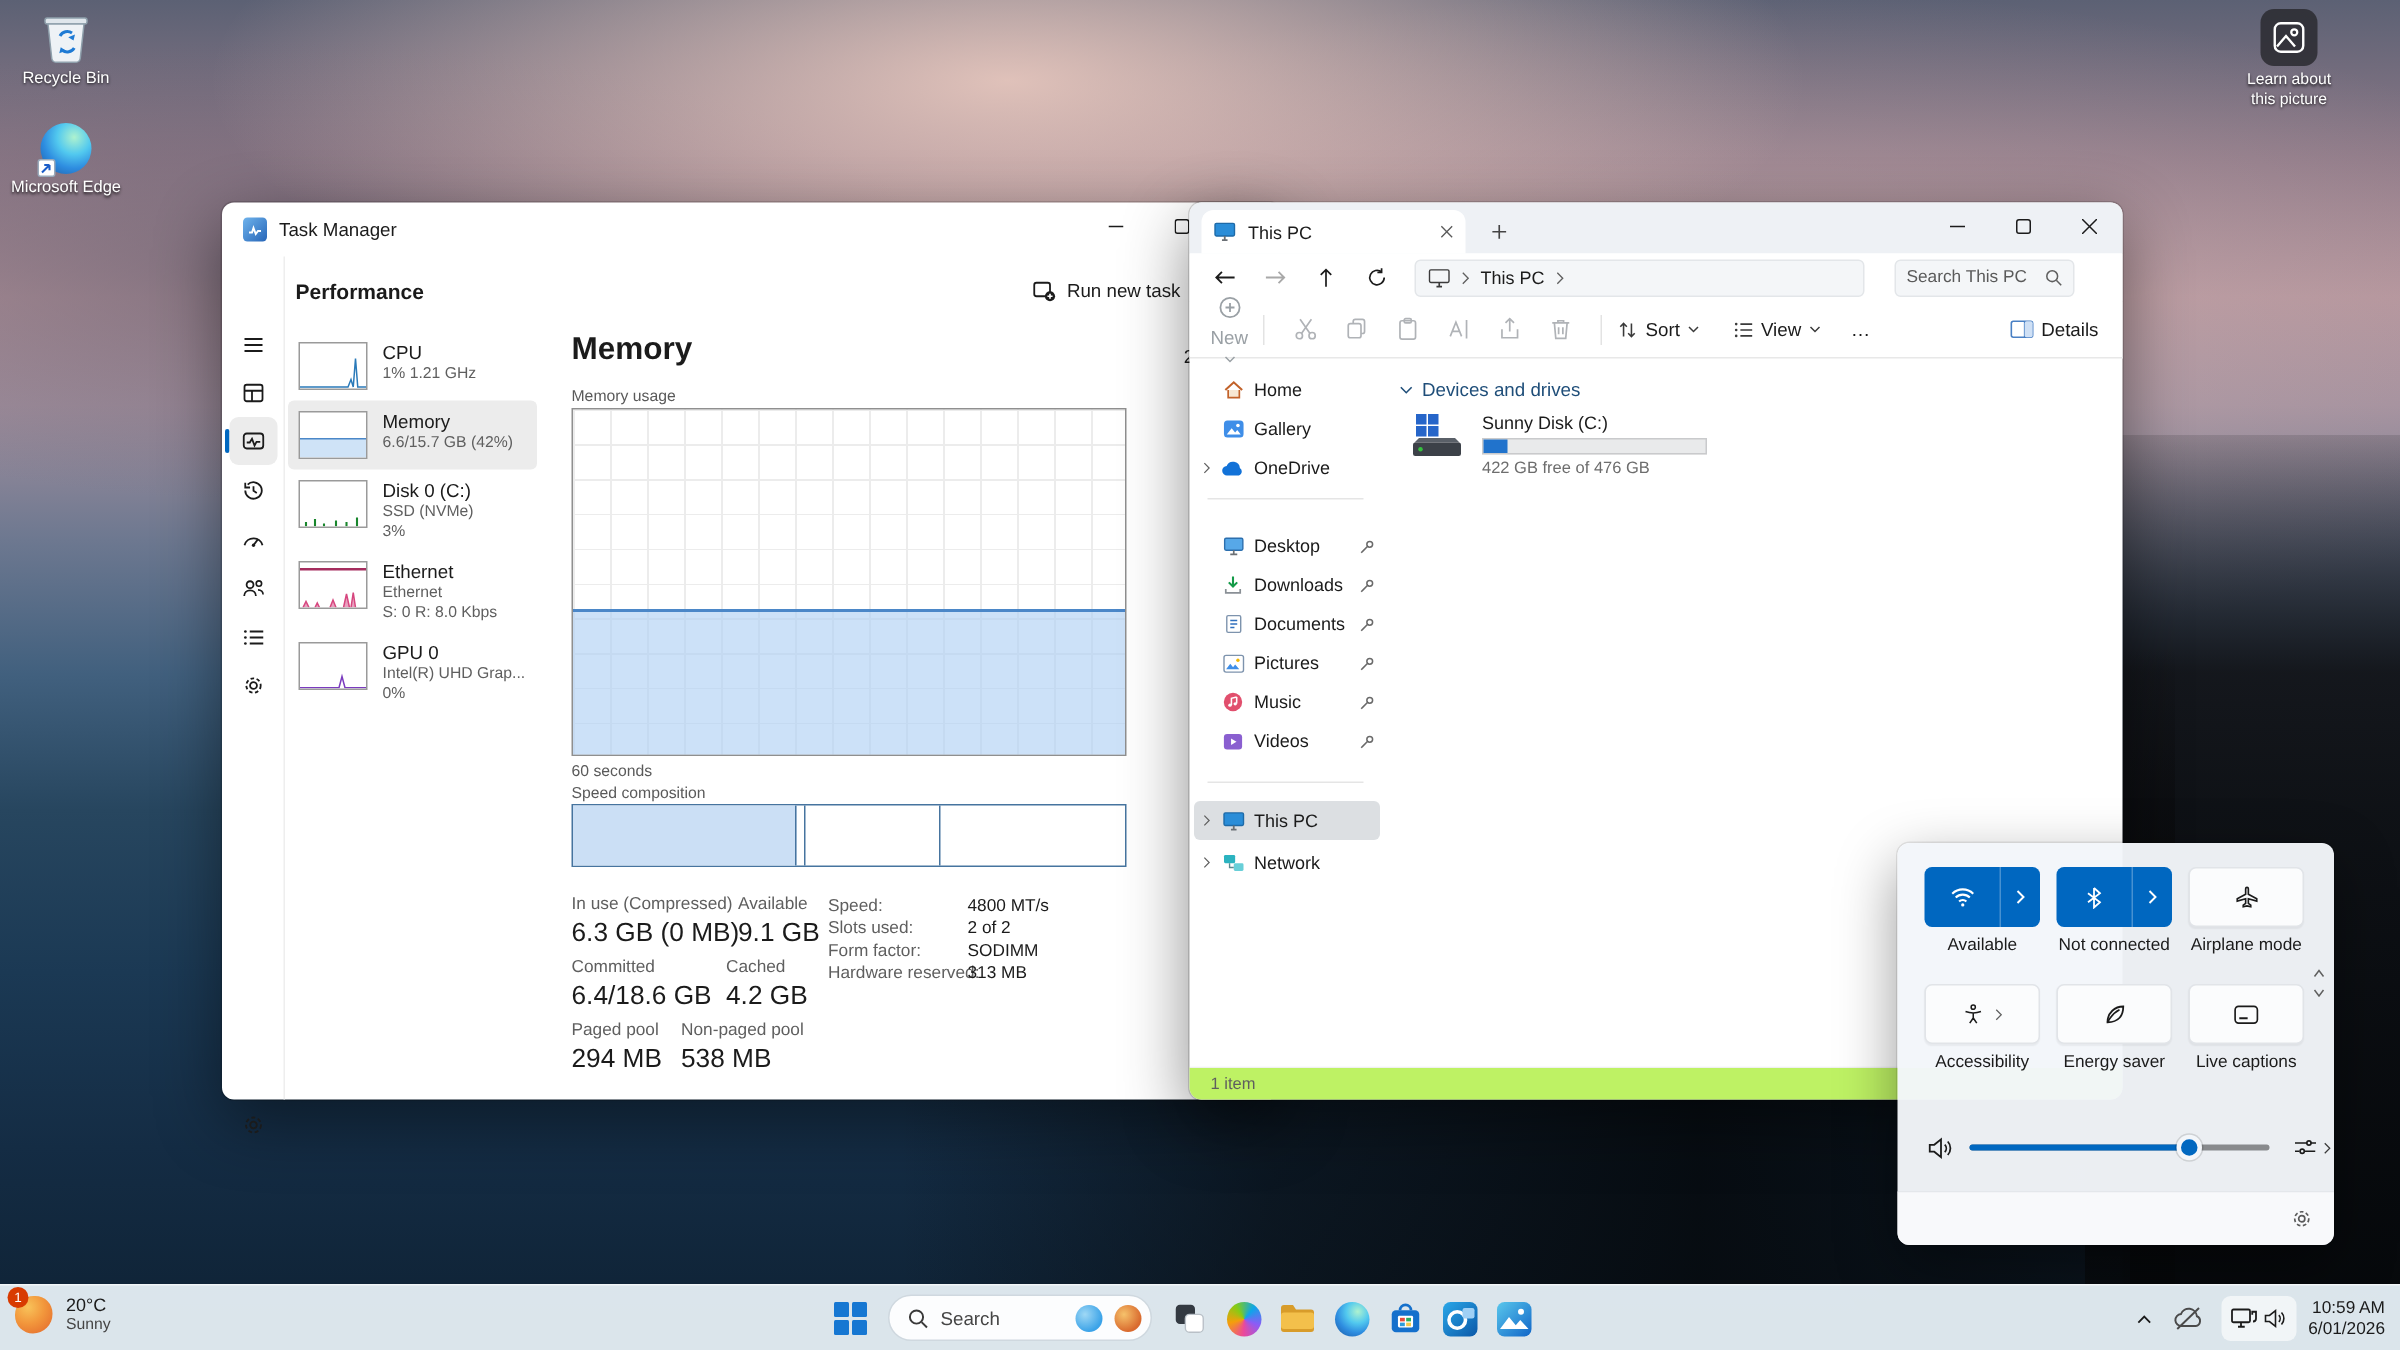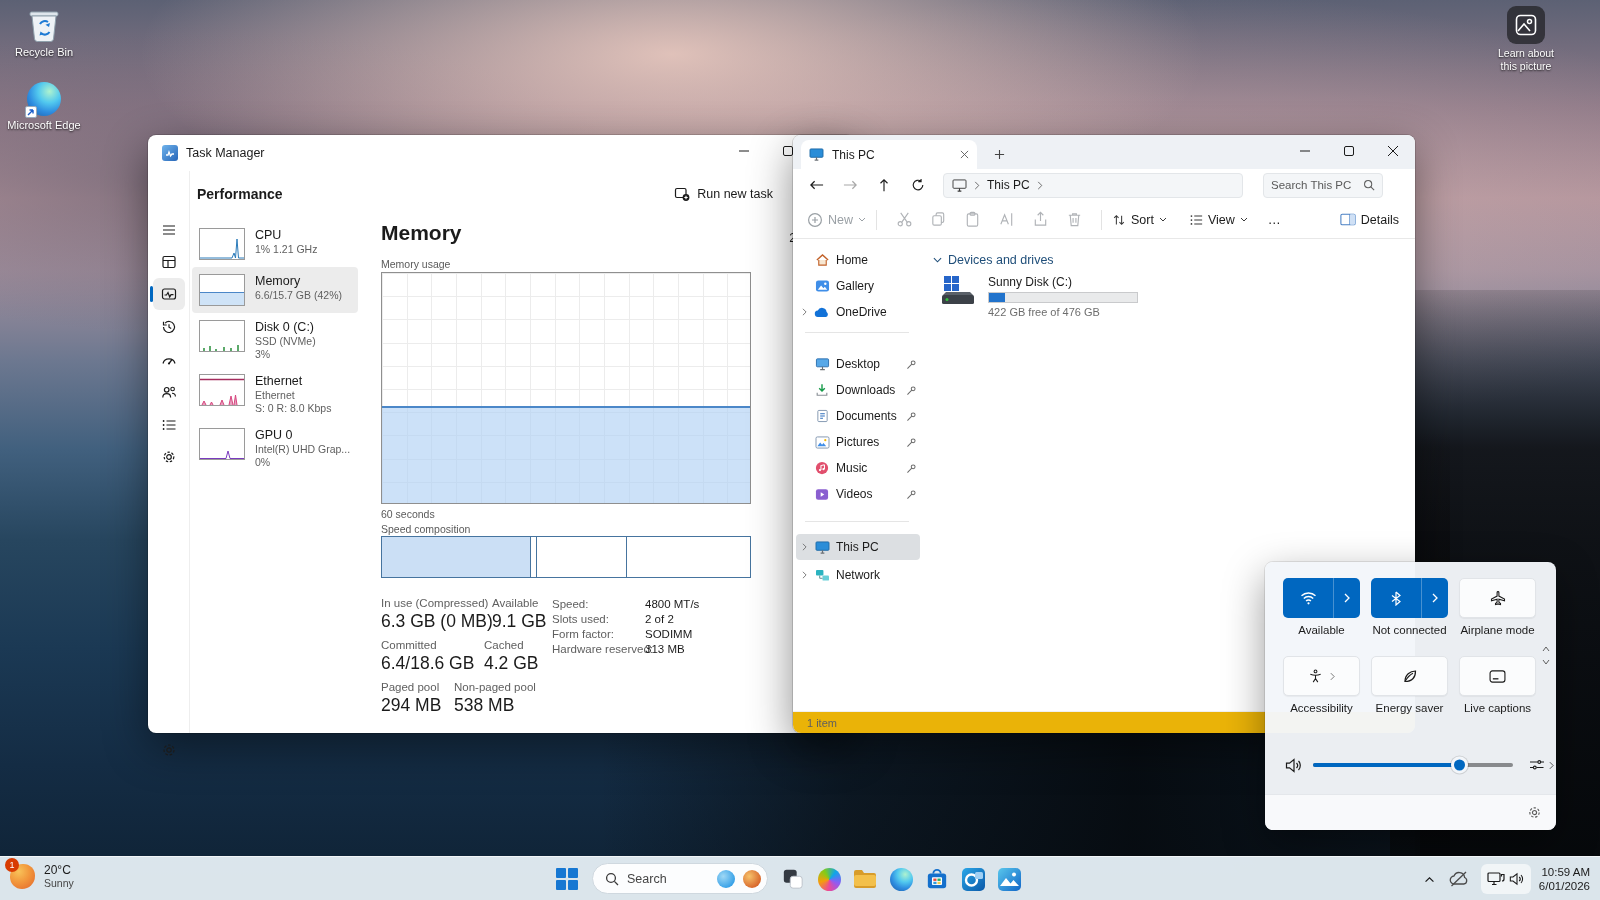--- a/index.html
+++ b/index.html
@@ -41,21 +41,21 @@
   #tm { left:148px; top:135px; width:706px; height:598px; }
   #tm .titlebar { position:absolute; left:0; top:0; right:0; height:36px; }
   #tm .tm-title { position:absolute; left:38px; top:11px; font-size:12.5px; }
   #tm .appico { position:absolute; left:14px; top:10px; width:16px; height:16px; border-radius:3px;
     background:linear-gradient(135deg,#6fb3ec,#2766b8); display:flex; align-items:center; justify-content:center; }
   #tm .rail { position:absolute; left:0; top:36px; bottom:0; width:42px; border-right:1px solid #eee; }
   .rail-btn { position:absolute; left:5px; width:32px; height:32px; border-radius:6px; display:flex; align-items:center; justify-content:center; }
   .rail-btn.sel { background:#ececec; }
   .rail-accent { position:absolute; left:2px; width:3px; height:16px; border-radius:2px; background:#0067c0; }
   #tm .hdr-label { position:absolute; left:49px; top:51px; font-size:14px; font-weight:700; }
-  #tm .hdr-right { position:absolute; right:10px; top:46px; display:flex; align-items:center; gap:28px; }
+  #tm .hdr-right { position:absolute; right:10px; top:46px; display:flex; align-items:center; gap:14px; }
   .runtask { display:flex; align-items:center; gap:7px; font-size:12.5px; padding:5px 8px; border-radius:4px; }
   .more-dots { font-size:14px; letter-spacing:1px; padding:2px 10px; }
   .tm-list { position:absolute; left:44px; top:86px; width:166px; }
   .tm-item { position:relative; padding:7px 6px 7px 7px; display:flex; gap:10px; border-radius:4px; }
   .tm-item.sel { background:#ececec; }
   .thumb { width:46px; height:32px; border:1px solid #9a9a9a; background:#fff; position:relative; overflow:hidden; flex:none; }
   .thumb .memfill { position:absolute; left:0; right:0; bottom:0; background:#cfe3f7; border-top:1px solid #4b87c8; }
   .tm-item .nm { font-size:12.5px; line-height:15px; }
   .tm-item .sub { font-size:10.5px; color:#5f5f5f; line-height:12.5px; }
   .tm-main { position:absolute; left:232px; top:84px; right:19px; }
@@ -89,38 +89,38 @@
   .crumb { margin-left:8px; width:300px; height:25px; background:#f4f6f8; border:1px solid #e3e6e9; border-radius:4px;
     display:flex; align-items:center; gap:7px; padding:0 8px; font-size:12px; }
   .searchbox { margin-left:20px; width:120px; height:25px; background:#f4f6f8; border:1px solid #e3e6e9; border-radius:4px;
     display:flex; align-items:center; padding:0 7px; font-size:11.5px; color:#5a5a5a; }
   .searchbox .ph { flex:1; }
   #fx .toolbar { position:absolute; left:0; top:66px; right:0; height:38px; background:#fff; display:flex; align-items:center;
     border-bottom:1px solid #e8e8e8; border-radius:0; }
   .tb-grp { display:flex; align-items:center; gap:5px; font-size:12.5px; }
   .tb-sep { width:1px; height:20px; background:#e3e3e3; margin:0 10px; }
   .tb-ico { width:34px; height:28px; display:flex; align-items:center; justify-content:center; }
-  .muted { color:#9aa0a5; }
+  .muted { color:#9aa0a5;flex-direction:column; }
   #fx .sidebar { position:absolute; left:0; top:106px; width:130px; bottom:22px; overflow:hidden; }
   .fx-item { position:absolute; left:3px; width:124px; height:26px; display:flex; align-items:center; border-radius:4px; font-size:12px; }
   .fx-item.sel { background:#dcdfe2; }
   .fx-item .chv { width:16px; display:flex; justify-content:center; }
   .fx-item .ic { width:20px; display:flex; justify-content:center; }
   .fx-item .tx { flex:1; margin-left:4px; }
   .fx-item .pin { width:18px; display:flex; justify-content:center; }
   .fx-div { position:absolute; left:12px; width:104px; height:1px; background:#e5e5e5; }
   #fx .content { position:absolute; left:130px; top:106px; right:0; bottom:22px; }
   .sect { position:absolute; left:10px; top:12px; display:flex; align-items:center; gap:6px; font-size:12.5px; color:#1f4e79; }
   .drive { position:absolute; left:18px; top:34px; display:flex; gap:11px; }
   .drive .dn { font-size:12px; }
   .drive .bar { margin-top:3px; width:150px; height:11px; background:#e9eaeb; border:1px solid #c9cacc; }
   .drive .bar i { display:block; height:100%; background:#2173cc; }
   .drive .cap { margin-top:3px; font-size:11px; color:#6d6d6d; }
   #fx .statusbar { position:absolute; left:0; bottom:0; right:0; height:22px; font-size:11px; color:#5f5f5f;
-    display:flex; align-items:center; padding-left:14px; border-top:1px solid #f0f0f0; border-radius:0 0 8px 8px; background:#eab308; }
+    display:flex; align-items:center; padding-left:14px; border-top:1px solid #f0f0f0; border-radius:0 0 8px 8px; background:#bef264; }
 
   
   #qs { position:absolute; left:1265px; top:562px; width:291px; height:268px; border-radius:8px;
     background:rgba(243,246,250,.97); box-shadow:0 14px 40px rgba(0,0,0,.4), 0 0 0 1px rgba(0,0,0,.09); }
   .qs-tile { position:absolute; width:77px; height:40px; border-radius:5px; display:flex; align-items:center; justify-content:center; }
   .qs-tile.on { background:#0067c0; }
   .qs-tile.off { background:#fbfcfd; border:1px solid #e1e4e8; box-shadow:0 1px 1px rgba(0,0,0,.05); }
   .qs-split { display:flex; width:100%; height:100%; }
   .qs-split .lhs { flex:1; display:flex; align-items:center; justify-content:center; border-right:1px solid rgba(255,255,255,.28); }
   .qs-split .rhs { width:26px; display:flex; align-items:center; justify-content:center; }

